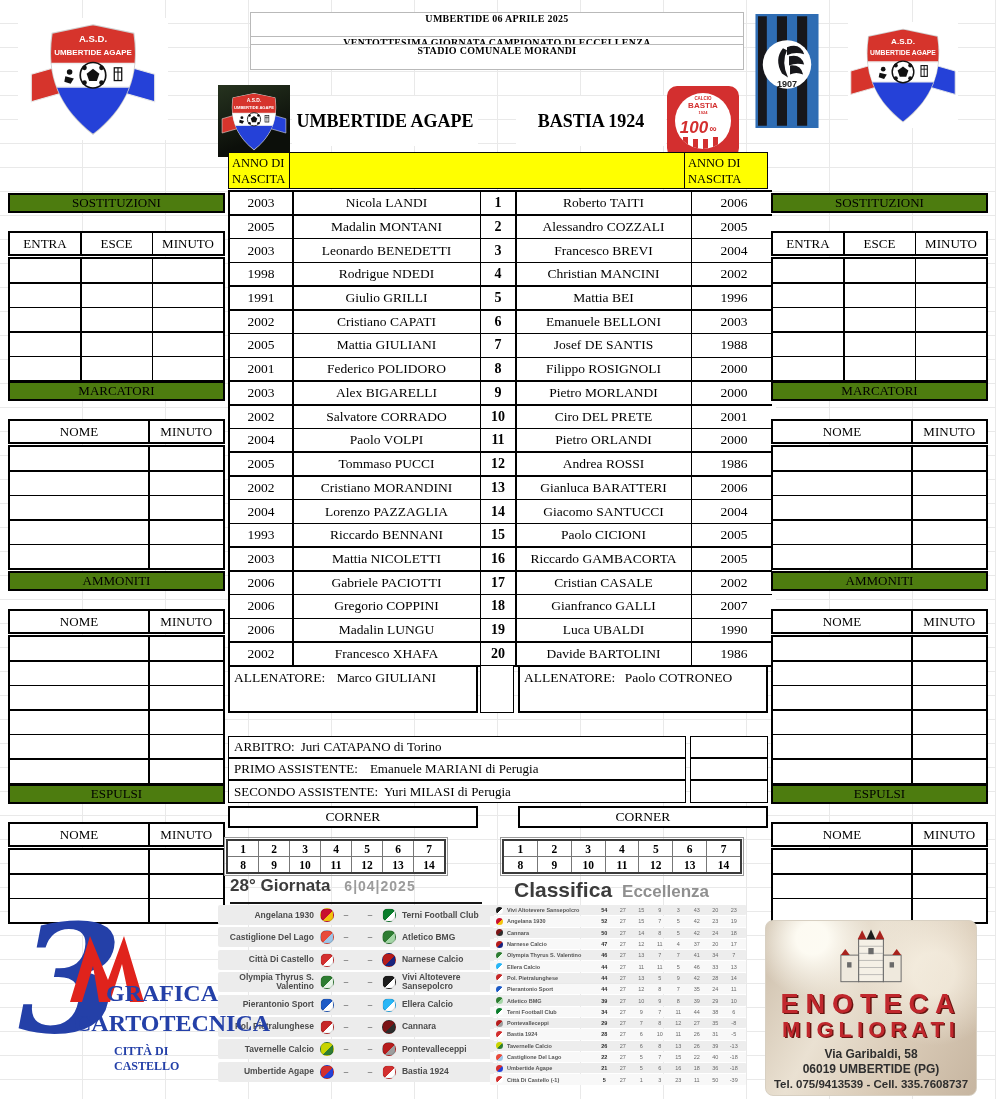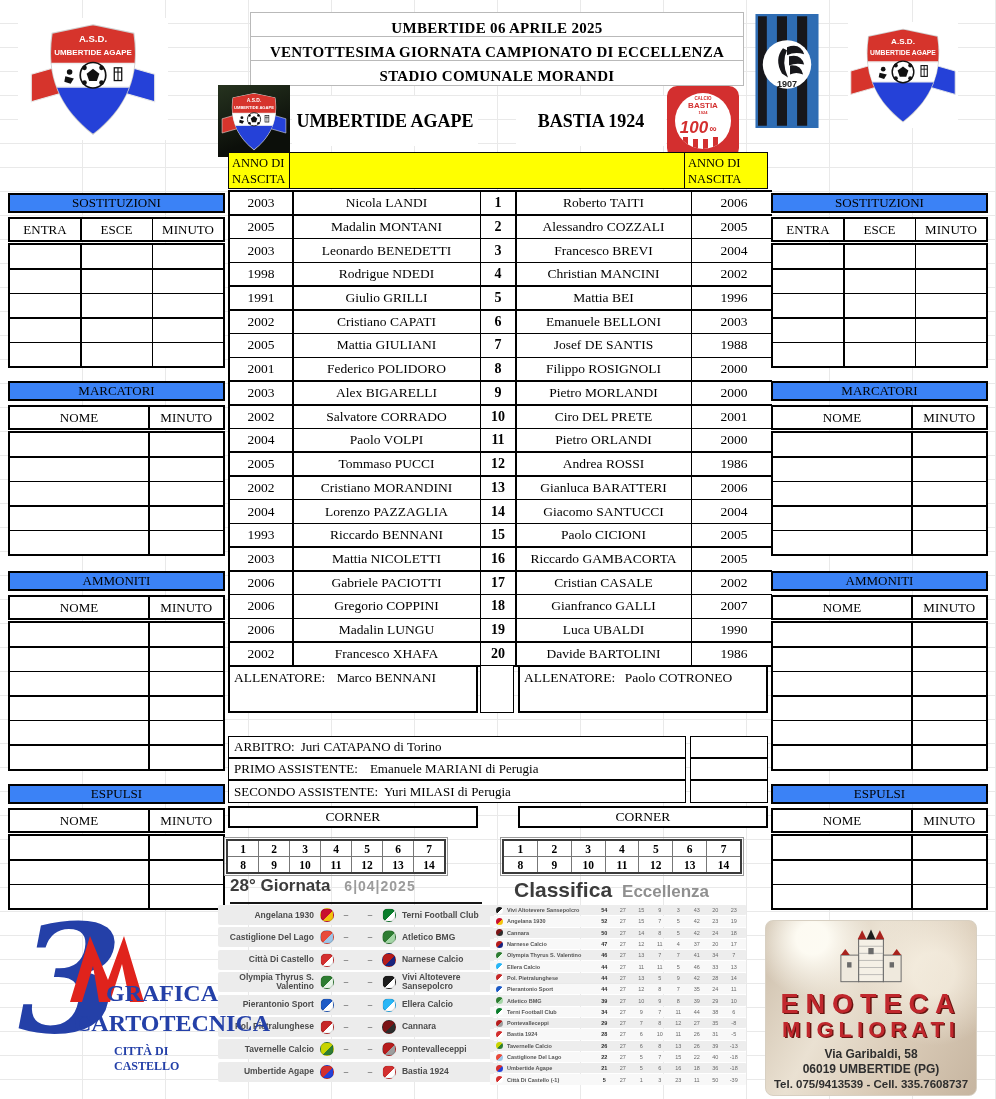--- a/index.html
+++ b/index.html
@@ -5,34 +5,34 @@
   html,body{margin:0;padding:0;background:#fff;}
   .page{position:relative;width:996px;height:1099px;background:#fff;overflow:hidden;
         font-family:"Liberation Serif",serif;color:#000;}
   .gridbg{position:absolute;inset:0;
     background-image:
       repeating-linear-gradient(to bottom, transparent 0 23px, #e4e4e4 23px 24px),
       repeating-linear-gradient(to right, transparent 0 82px, #e4e4e4 82px 83px);
     opacity:.8;}
   .abs{position:absolute;}
   
-  .hrow{background:#fff;border:1px solid #b9b9b9;display:flex;align-items:flex-end;justify-content:center;
-        font-weight:bold;font-size:15px;letter-spacing:.3px;}
+  .hrow{background:#fff;border:1px solid #b9b9b9;display:flex;align-items:flex-start;justify-content:center;
+        font-weight:bold;font-size:10px;letter-spacing:.3px;}
   .teamname{font-weight:bold;font-size:18px;display:flex;align-items:center;justify-content:center;background:#fff;}
   .yellowcell{background:#ffff00;border:1.5px solid #0a0a0a;font-size:12.5px;line-height:1.3;
         padding:2px 3px;box-sizing:border-box;}
   
   .lineup{display:grid;grid-template-columns:62px 186px 34px 174px 84px;grid-template-rows:repeat(20,1fr);
           border:2px solid #000;background:#000;gap:1.5px;}
   .lcell{background:#fff;display:flex;align-items:center;justify-content:center;font-size:13.5px;overflow:hidden;white-space:nowrap;}
   .lcell.num{font-weight:bold;font-size:14px;}
   
   .panel{box-sizing:border-box;}
-  .ptitle{background:#3b82f6;border:2px solid #000;height:20px;display:flex;align-items:center;justify-content:center;
-          font-size:13px;margin-bottom:4px;box-sizing:border-box;}
+  .ptitle{background:#4d7c0f;border:2px solid #000;height:20px;display:flex;align-items:center;justify-content:center;
+          font-size:13px;margin-bottom:18px;box-sizing:border-box;}
   .pcols,.prows{display:grid;background:#000;border:2px solid #000;gap:1.5px;box-sizing:border-box;}
   .pcols{margin-bottom:1px;}
   .pcell{background:#fff;display:flex;align-items:center;justify-content:center;font-size:13px;height:21px;}
   .prows .pcell{height:23px;}
   
   .coachbox{border:2px solid #000;background:#fff;font-size:13.5px;padding:3px 4px;box-sizing:border-box;}
   .offrow{border:1.5px solid #000;background:#fff;font-size:13px;display:flex;align-items:center;
           padding-left:5px;box-sizing:border-box;}
   .cellbox{border:1.5px solid #000;background:#fff;box-sizing:border-box;}
   .cornerhead{border:2px solid #000;background:#fff;display:flex;align-items:center;justify-content:center;
@@ -129,21 +129,21 @@
         <use href="#crest-sym" xlink:href="#crest-sym"></use>
       </svg>
   </div>
 
   <div class="abs hrow" style="left:250px;top:12px;width:492px;height:24px;">
       <span>UMBERTIDE  06 APRILE 2025</span>
     </div>
   <div class="abs hrow" style="left:250px;top:36px;width:492px;height:24px;">
       <span>VENTOTTESIMA GIORNATA CAMPIONATO DI ECCELLENZA</span>
     </div>
-  <div class="abs hrow" style="left:250px;top:60px;width:492px;height:24px;">
+  <div class="abs hrow" style="left:250px;top:44px;width:492px;height:24px;">
       <span>STADIO COMUNALE MORANDI</span>
     </div>
 
   <div class="abs" style="left:755px;top:14px;width:64px;height:114px;">
     <svg viewBox="0 0 62 113" width="64" height="114">
       <rect x="1" y="1" width="60" height="111" fill="#17171b" stroke="#2f6db4" stroke-width="2.5"></rect>
       <rect x="11" y="2" width="10" height="109" fill="#2f6db4"></rect>
       <rect x="31" y="2" width="10" height="109" fill="#2f6db4"></rect>
       <rect x="51" y="2" width="9" height="109" fill="#2f6db4"></rect>
       <circle cx="31" cy="50" r="24" fill="#ffffff"></circle>
@@ -478,21 +478,21 @@
         <div class="pcell"></div>
         <div class="pcell"></div>
         <div class="pcell"></div>
         <div class="pcell"></div>
         <div class="pcell"></div>
       </div>
   </div>
 
   <div class="abs coachbox" style="left:228px;top:665px;width:250px;height:48px;">
     <span>ALLENATORE:</span>
-    <span style="margin-left:8px;">Marco BENNANI</span>
+    <span style="margin-left:8px;">Marco GIULIANI</span>
   </div>
   <div class="abs cellbox" style="left:480px;top:665px;width:34px;height:48px;"></div>
   <div class="abs coachbox" style="left:518px;top:665px;width:250px;height:48px;">
     <span>ALLENATORE:</span>
     <span style="margin-left:6px;">Paolo COTRONEO</span>
   </div>
 
   <div class="abs offrow" style="left:228px;top:736px;width:458px;height:22px;">
     <span>ARBITRO:</span>
     <span style="margin-left:6px;">Juri CATAPANO di Torino</span>

